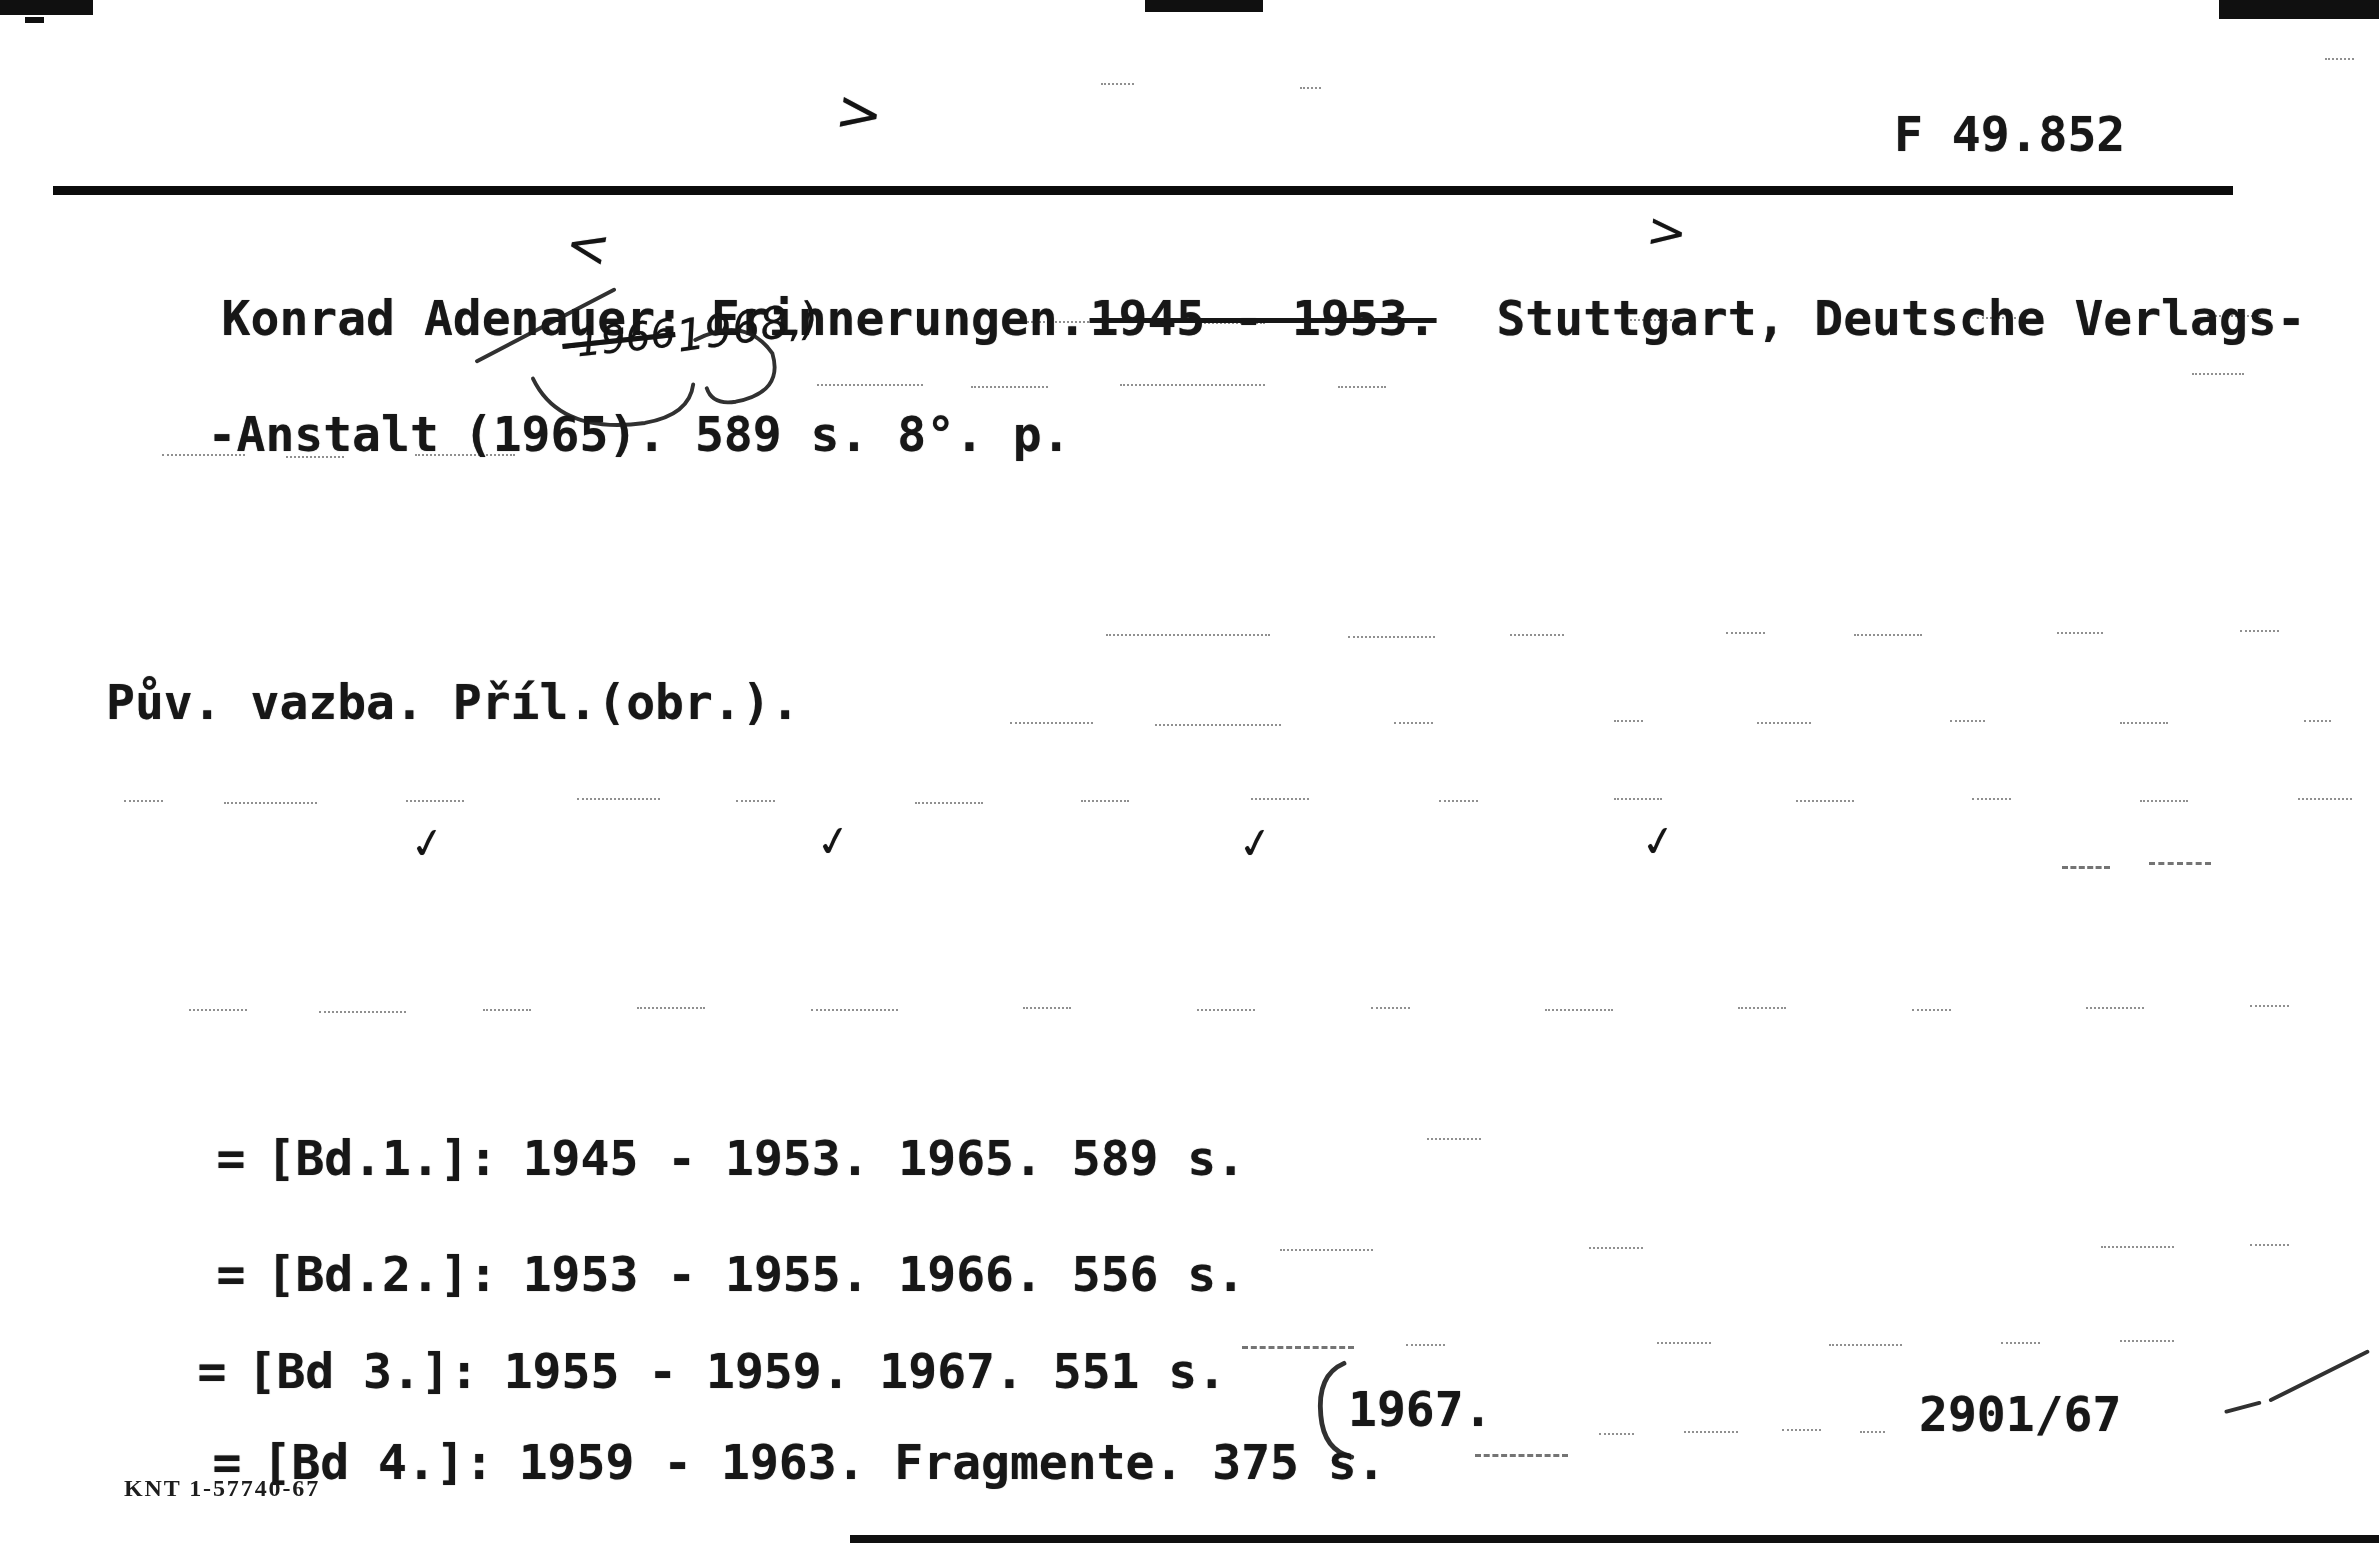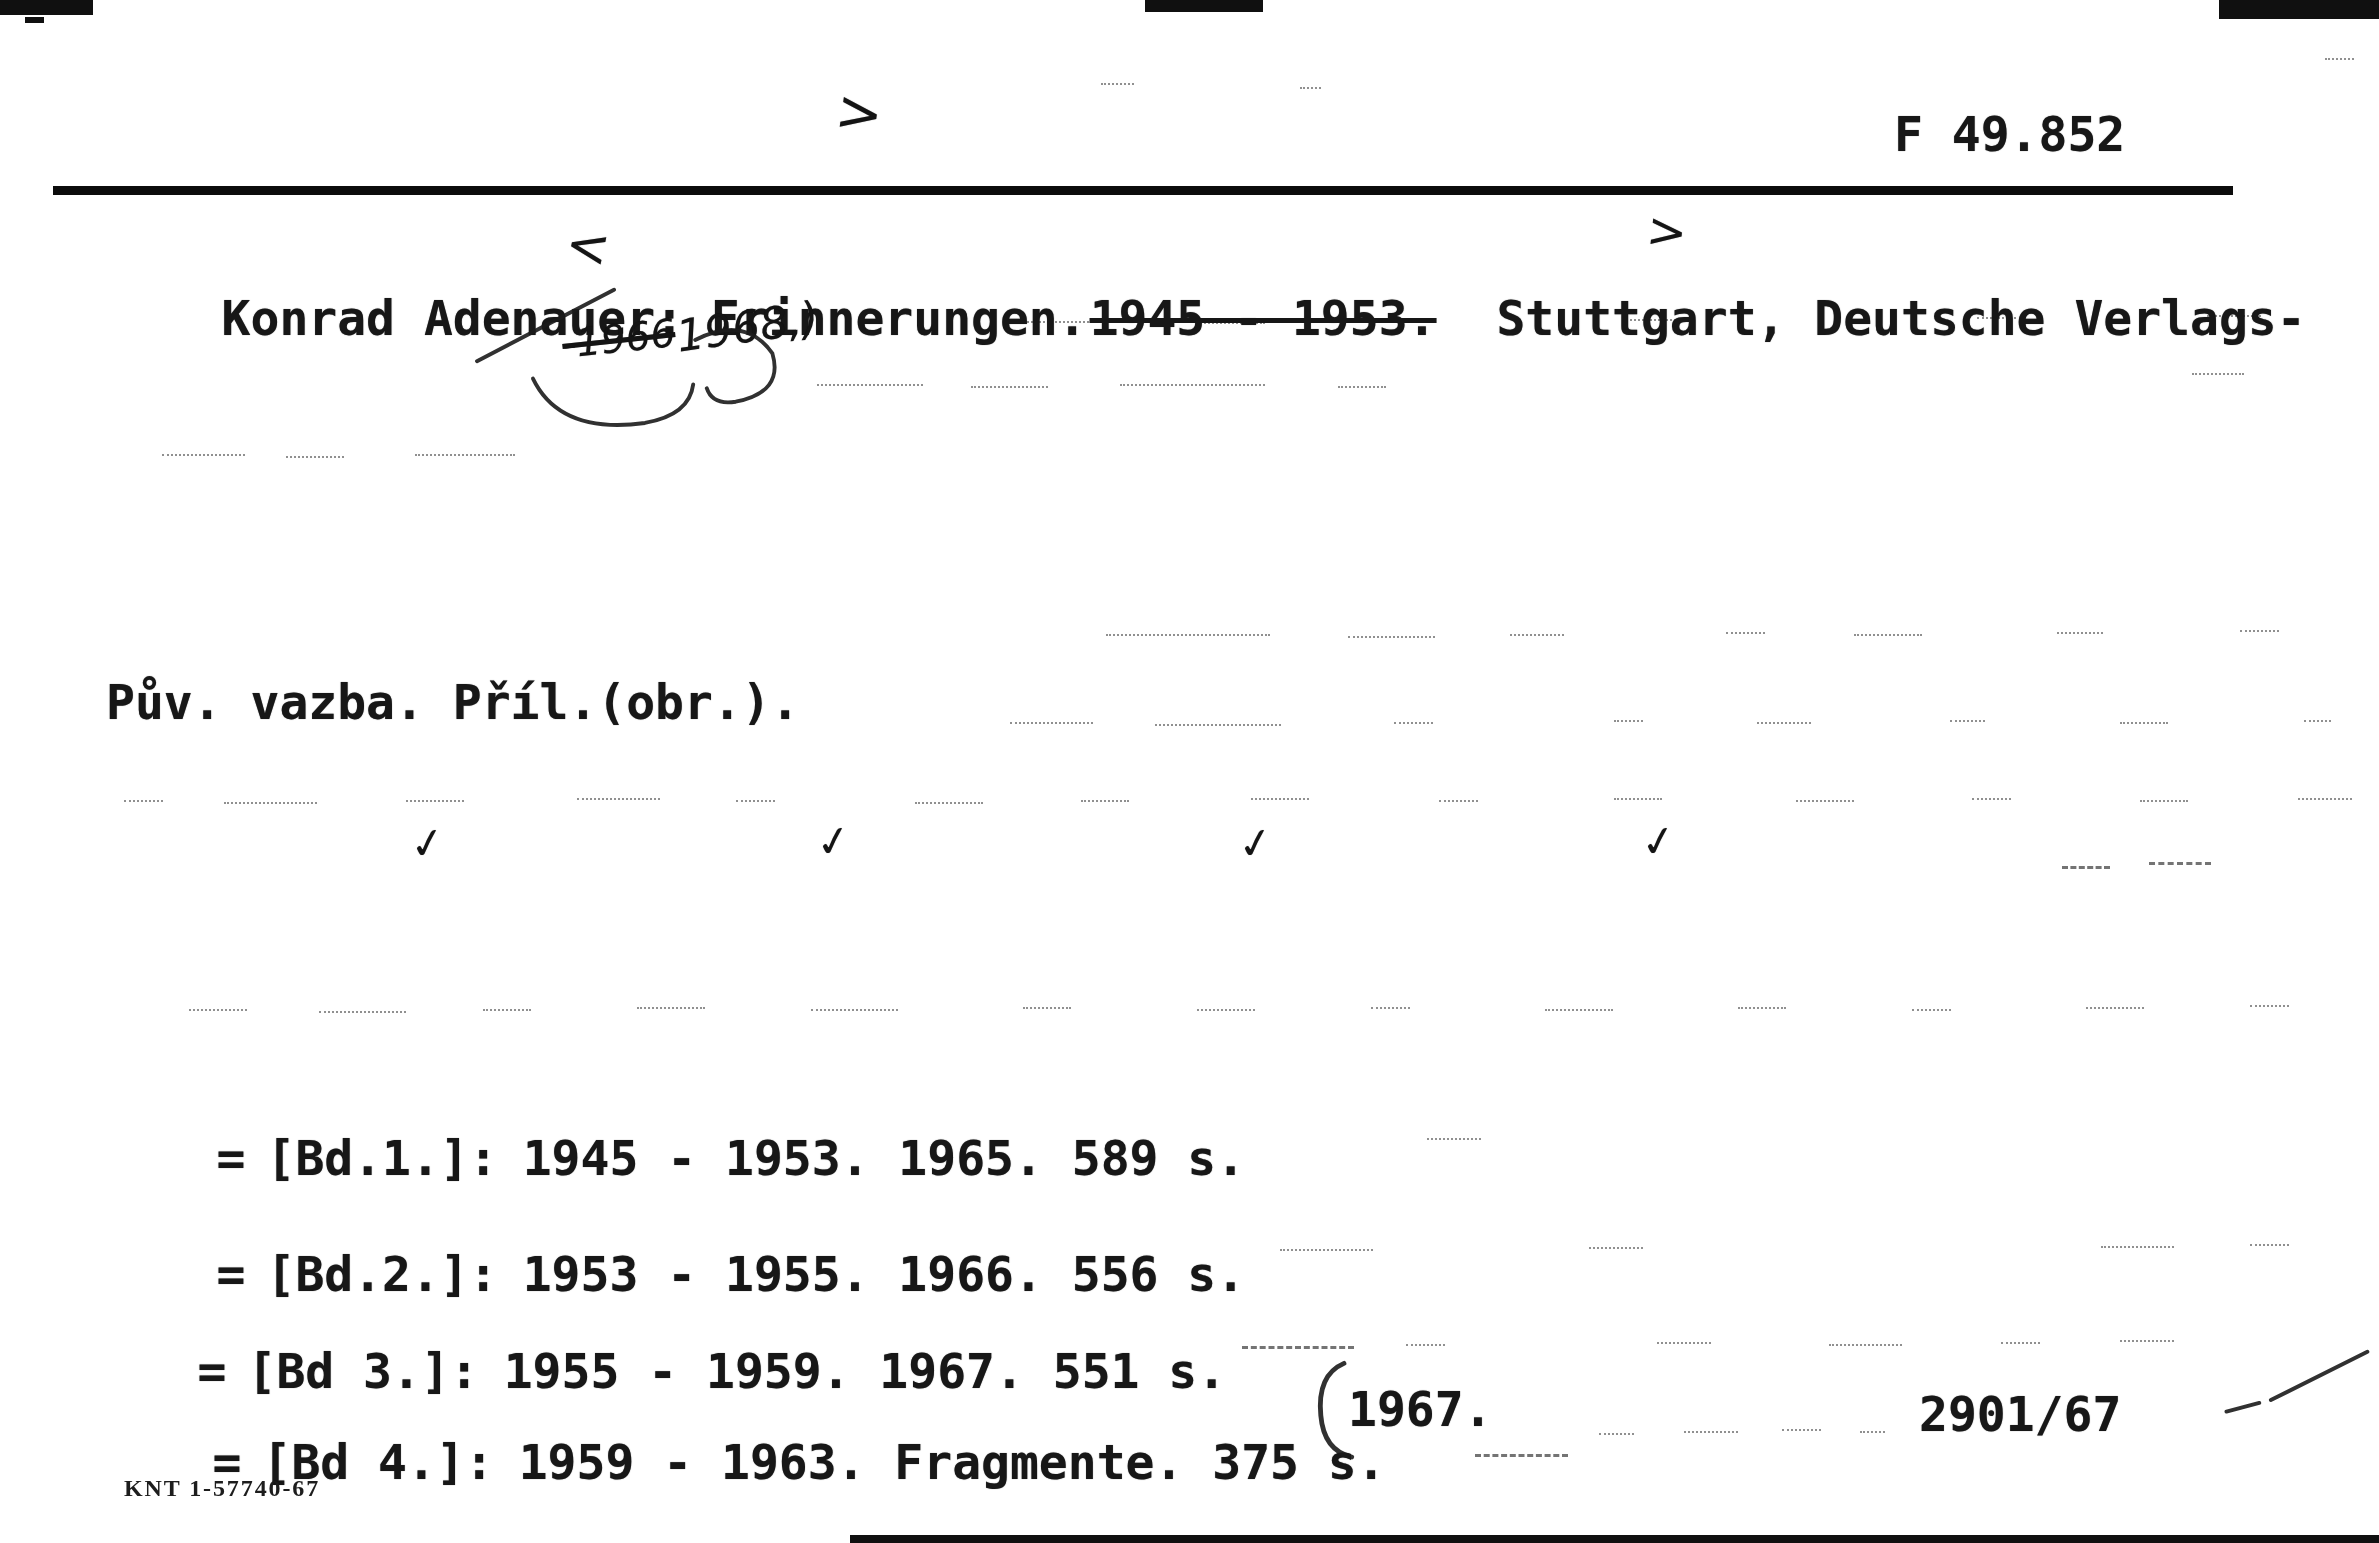--- a/index.html
+++ b/index.html
@@ -46,20 +46,23 @@
   <div class="tw" style="left:1894px;top:108px;">F 49.852</div>
 
   <div class="rule"></div>
 
   <div class="tw" style="left:106px;top:239px;">
     <span>Konrad Adenauer:</span><span class="gap28">Erinnerungen.</span><span class="gap6 struck">1945 - 1953.</span><span class="gap58">Stuttgart, Deutsche Verlags-</span>
   </div>
   <span class="hw" style="left:566px;top:220px;font-size:52px;transform:rotate(12deg);">&lt;</span>
   <span class="hw" style="left:1647px;top:207px;font-size:48px;transform:rotate(6deg);">&gt;</span>
 
+  <div class="tw" style="left:92px;top:355px;">
+    <span>-Anstalt</span><span class="gap26">(1965). 589 s. 8°. p.</span>
+  </div>
 
   <span class="hw struck" style="left:562px;top:319px;font-size:39px;transform:rotate(-6deg);">-1966</span>
   <span class="hw" style="left:676px;top:305px;font-size:44px;transform:rotate(-8deg);">1968,)</span>
 
   <div class="tw" style="left:106px;top:676px;">Pův. vazba. Příl.(obr.).</div>
 
   <span class="hw" style="left:410px;top:823px;font-size:42px;transform:rotate(-10deg);">✓</span>
   <span class="hw" style="left:816px;top:821px;font-size:42px;transform:rotate(-10deg);">✓</span>
   <span class="hw" style="left:1238px;top:823px;font-size:42px;transform:rotate(-10deg);">✓</span>
   <span class="hw" style="left:1641px;top:821px;font-size:42px;transform:rotate(-10deg);">✓</span>

